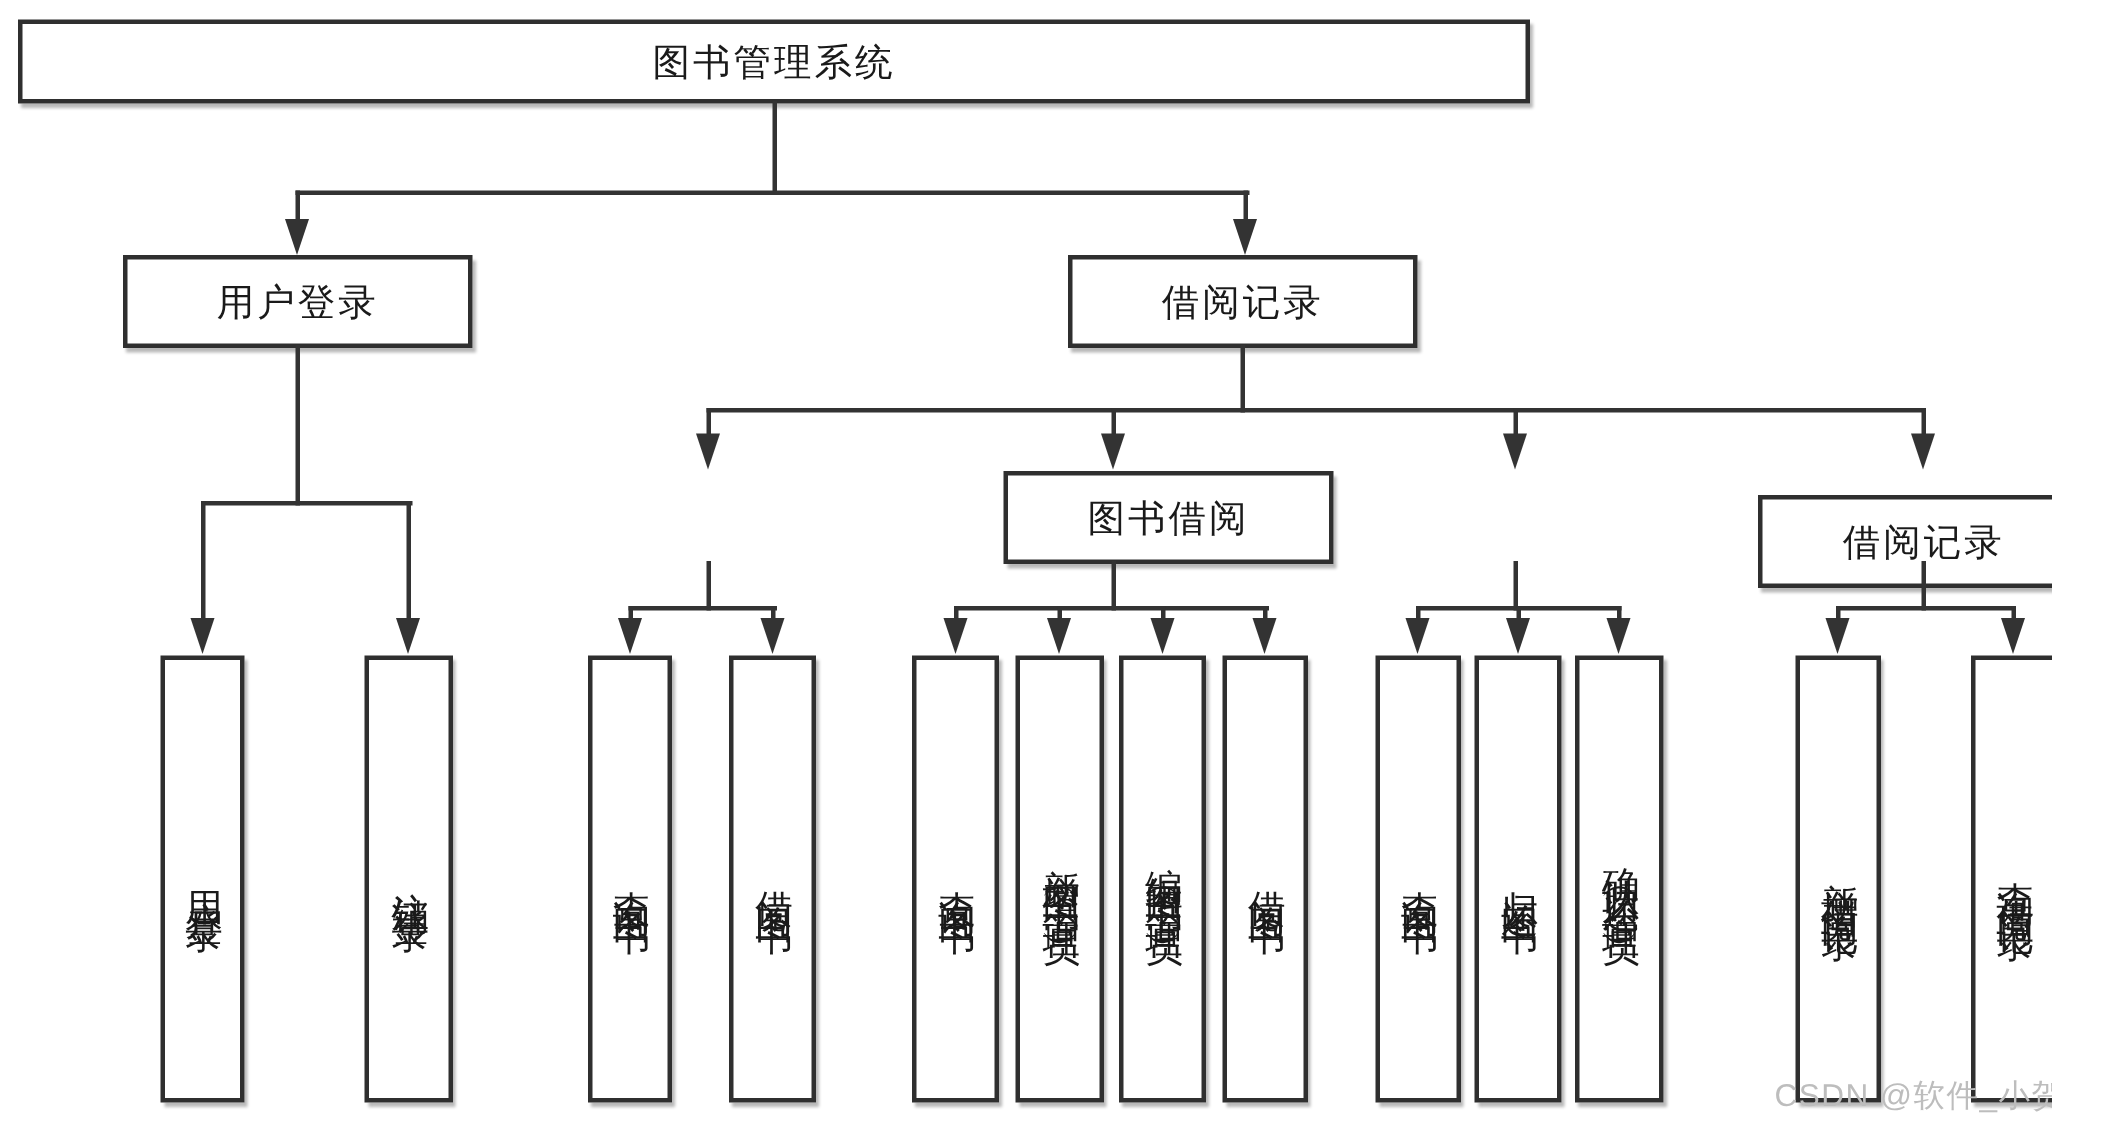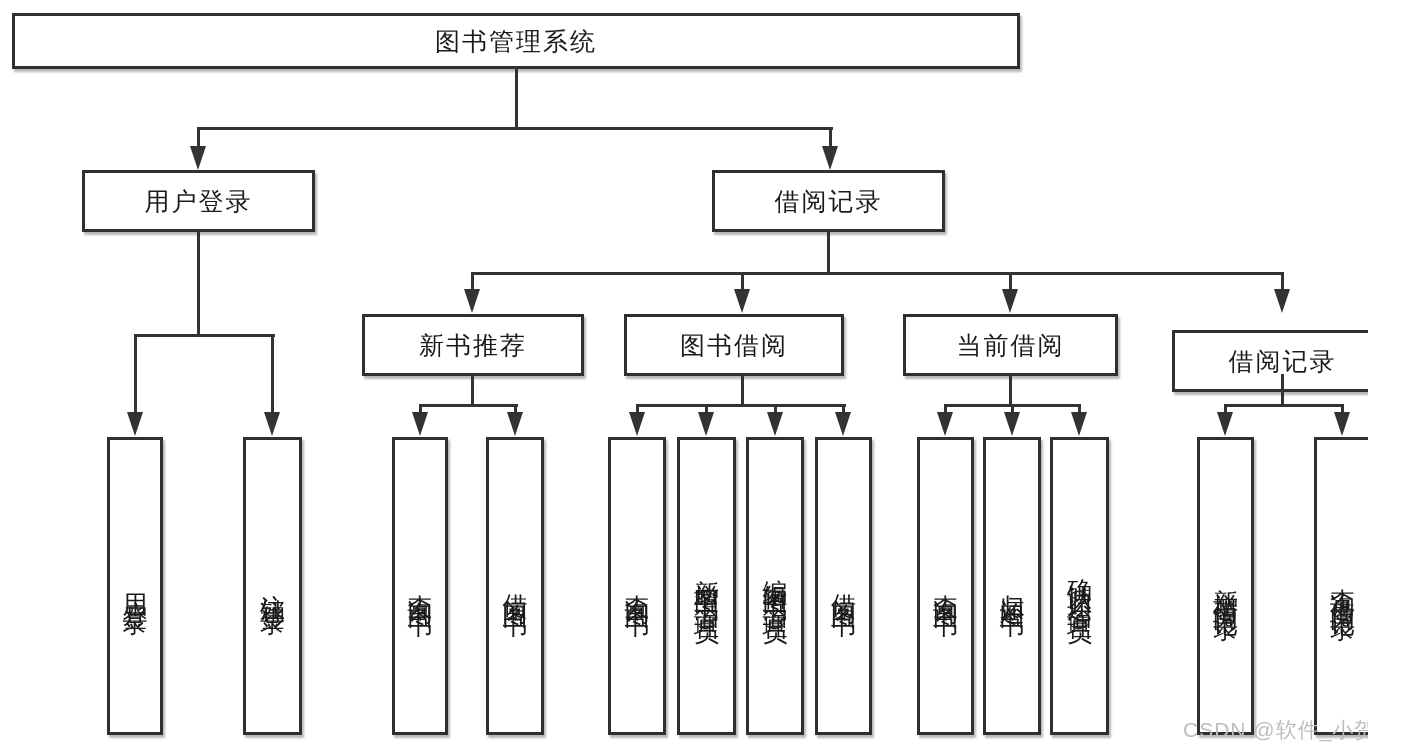--- a/index.html
+++ b/index.html
@@ -67,28 +67,22 @@
   <div class="line" style="left:471px;top:272px;width:813px;height:3px"></div>
   <div class="line" style="left:471px;top:272px;width:3px;height:20px"></div>
   <div class="arrow" style="left:464px;top:289px"></div>
   <div class="line" style="left:741px;top:272px;width:3px;height:20px"></div>
   <div class="arrow" style="left:734px;top:289px"></div>
   <div class="line" style="left:1009px;top:272px;width:3px;height:20px"></div>
   <div class="arrow" style="left:1002px;top:289px"></div>
   <div class="line" style="left:1281px;top:272px;width:3px;height:20px"></div>
   <div class="arrow" style="left:1274px;top:289px"></div>
 
-  <div class="node" style="left:362px;top:314px;width:222px;height:62px">
-    <span class="lbl">新书推荐</span>
-  </div>
-  <div class="node" style="left:624px;top:314px;width:220px;height:62px">
+  <div class="node" style="left:669px;top:314px;width:220px;height:62px">
     <span class="lbl">图书借阅</span>
-  </div>
-  <div class="node" style="left:903px;top:314px;width:215px;height:62px">
-    <span class="lbl">当前借阅</span>
   </div>
   <div class="node" style="left:1172px;top:330px;width:221px;height:62px">
     <span class="lbl">借阅记录</span>
   </div>
 
   <div class="line" style="left:471px;top:374px;width:3px;height:33px"></div>
   <div class="line" style="left:419px;top:404px;width:99px;height:3px"></div>
   <div class="line" style="left:419px;top:404px;width:3px;height:12px"></div>
   <div class="arrow" style="left:412px;top:412px"></div>
   <div class="line" style="left:514px;top:404px;width:3px;height:12px"></div>

